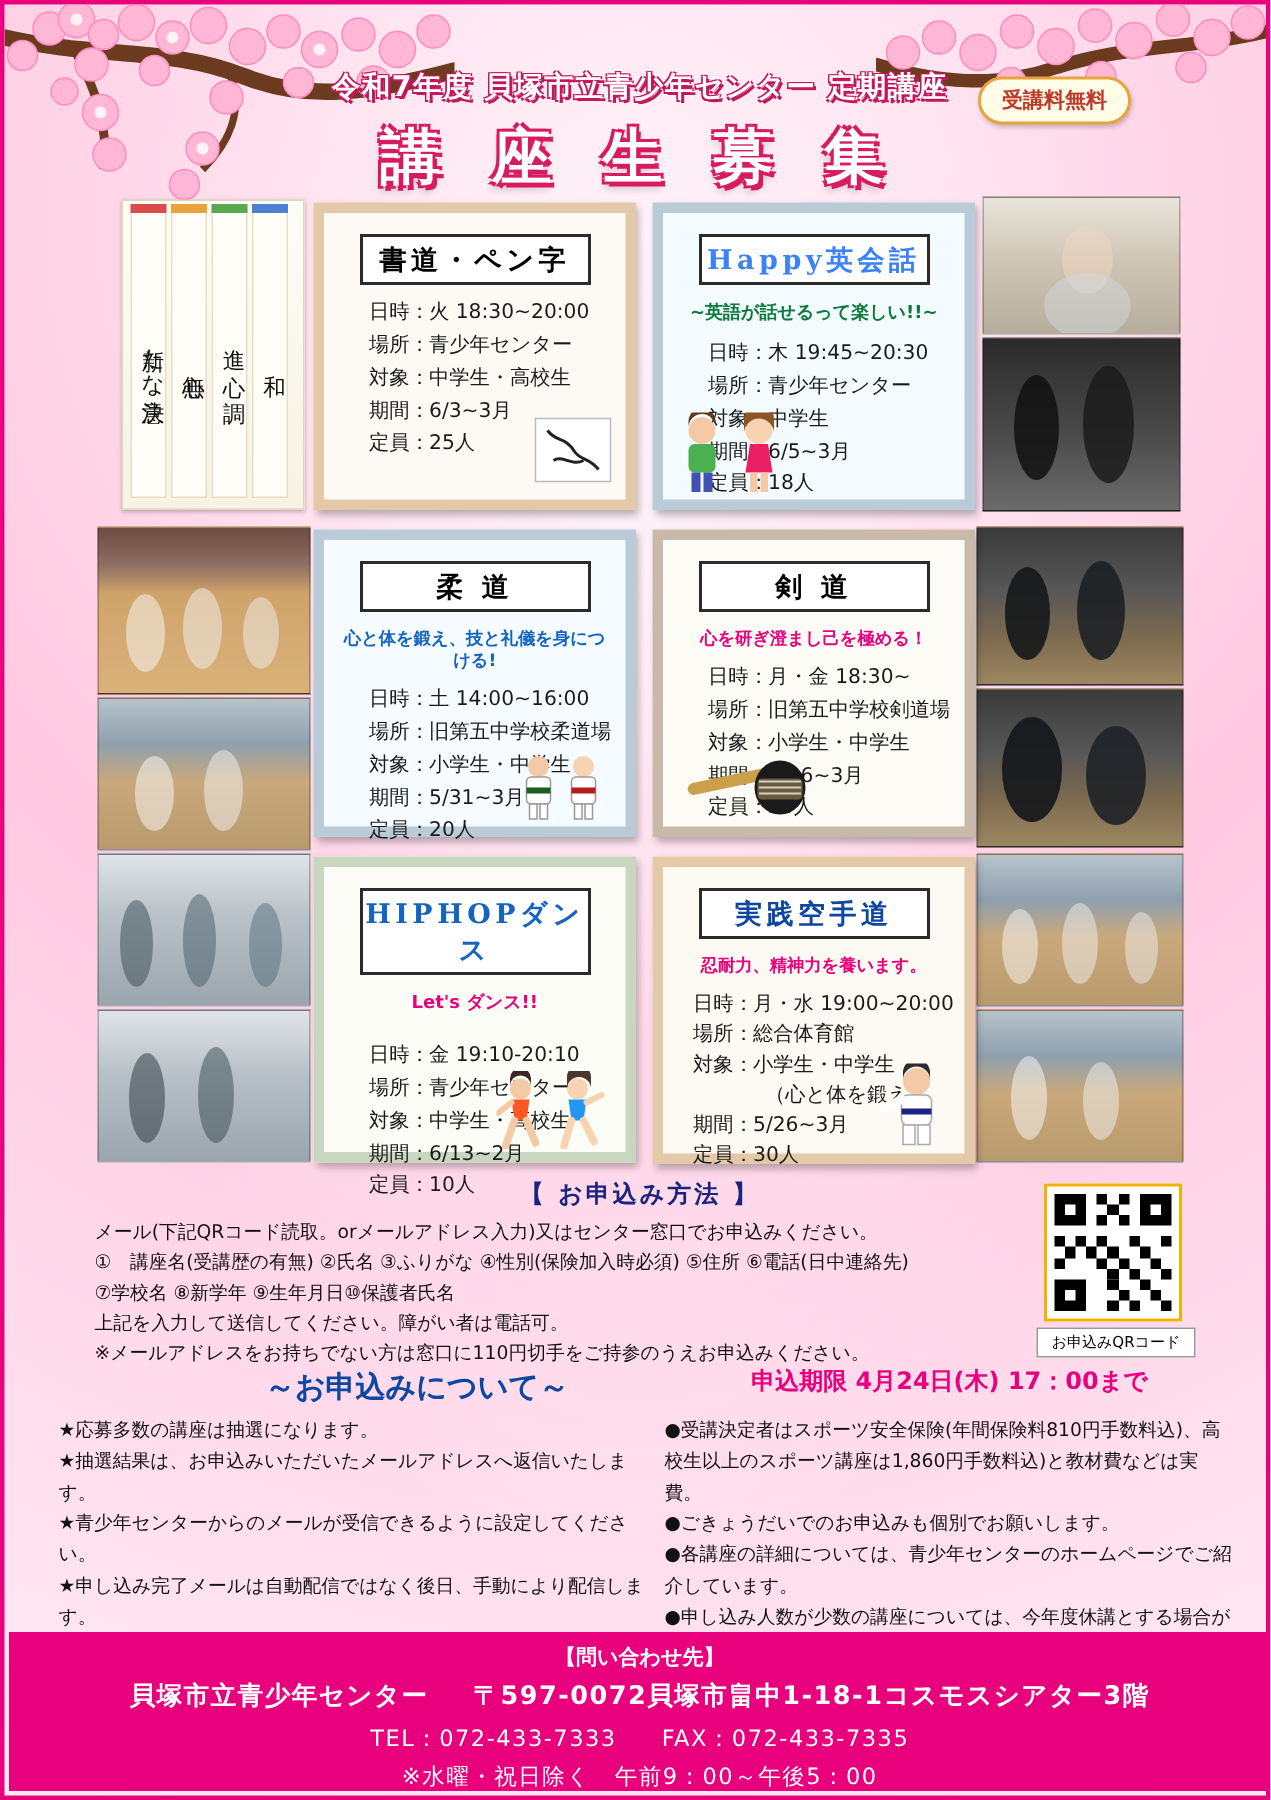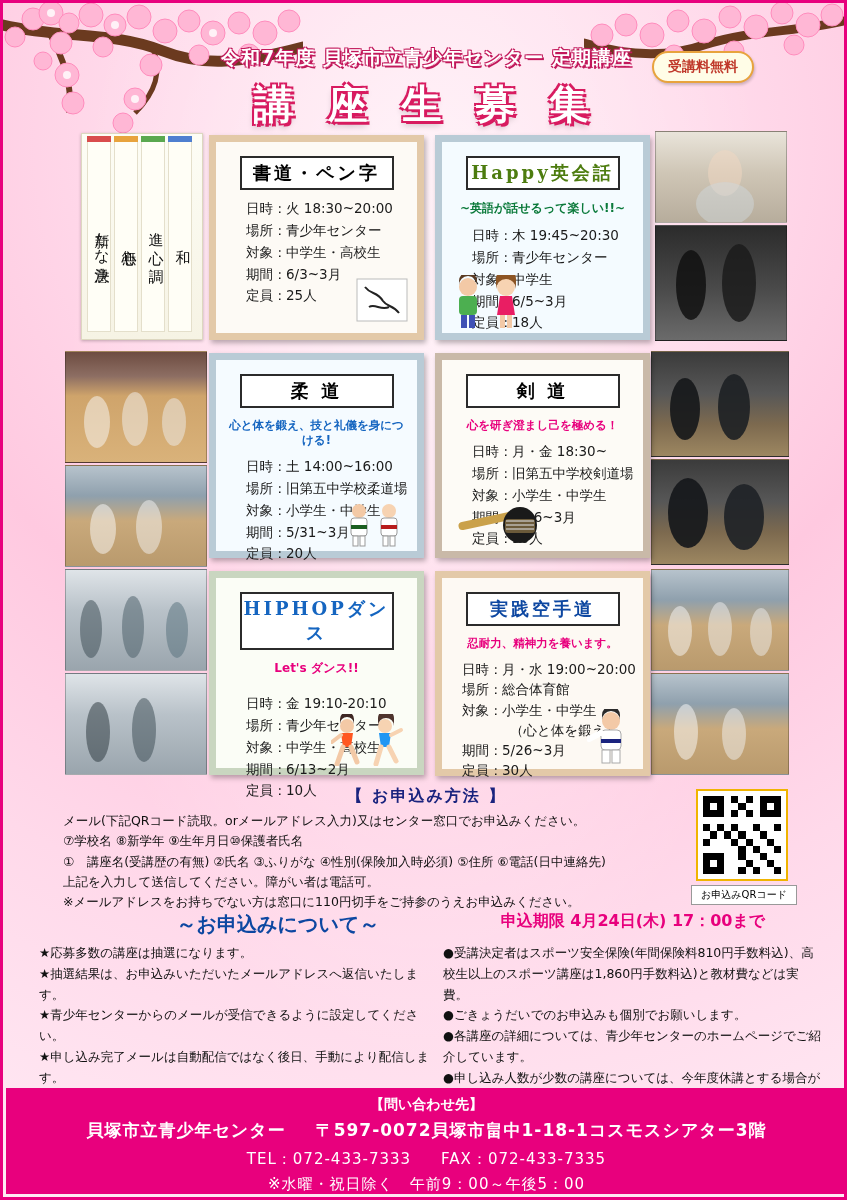--- a/index.html
+++ b/index.html
@@ -258,21 +258,21 @@
       <svg style="position:absolute;right:8px;bottom:8px;" width="54" height="48">
         <rect x="2" y="2" width="50" height="42" fill="#fff" stroke="#bbb"></rect>
         <path d="M10,10 C16,18 22,14 28,24 C32,30 38,28 44,36" stroke="#222" stroke-width="2" fill="none"></path>
         <path d="M14,30 C20,26 26,34 34,30" stroke="#222" stroke-width="2" fill="none"></path>
       </svg>
     </div>
   </div>
 
   <div class="card" style="left:432px;top:132px;width:215px;height:205px;border-color:#b9cbd6;background:#f4fbff;">
     <div class="inner">
-      <span class="c-title" style="color:#4d7c0f">Happy英会話</span>
+      <span class="c-title" style="color:#3b82f6">Happy英会話</span>
       <div class="c-sub" style="color:#0b7a3b">~英語が話せるって楽しい!!~</div>
       <div class="c-rows pad-left">
         <div class="row"><span class="lbl">日時：</span><span class="val">木 19:45~20:30</span></div>
         <div class="row"><span class="lbl">場所：</span><span class="val">青少年センター</span></div>
         <div class="row"><span class="lbl">対象：</span><span class="val">中学生</span></div>
         <div class="row"><span class="lbl">期間：</span><span class="val">6/5~3月</span></div>
         <div class="row"><span class="lbl">定員：</span><span class="val">18人</span></div>
       </div>
       <svg style="position:absolute;left:8px;bottom:4px;" width="36" height="54">
         <circle cx="18" cy="12" r="9" fill="#f3c9a6"></circle>
@@ -399,22 +399,22 @@
         <rect x="15" y="41" width="8" height="13" fill="#fff" stroke="#aaa"></rect>
         <rect x="25" y="41" width="8" height="13" fill="#fff" stroke="#aaa"></rect>
         <path d="M14,24 L2,30" stroke="#fff" stroke-width="6" stroke-linecap="round"></path>
       </svg>
     </div>
   </div>
 
   <div class="apply-title">【 お申込み方法 】</div>
   <div class="apply-body">
     <div>メール(下記QRコード読取。orメールアドレス入力)又はセンター窓口でお申込みください。</div>
+    <div>①　講座名(受講歴の有無) ②氏名 ③ふりがな ④性別(保険加入時必須) ⑤住所 ⑥電話(日中連絡先)</div>
     <div>⑦学校名 ⑧新学年 ⑨生年月日⑩保護者氏名</div>
-    <div>①　講座名(受講歴の有無) ②氏名 ③ふりがな ④性別(保険加入時必須) ⑤住所 ⑥電話(日中連絡先)</div>
     <div>上記を入力して送信してください。障がい者は電話可。</div>
     <div>※メールアドレスをお持ちでない方は窓口に110円切手をご持参のうえお申込みください。</div>
   </div>
 
   <div class="qr">
     <i style="grid-area:1/1/4/4"></i>
       <i style="grid-area:1/9/4/12"></i>
       <i style="grid-area:9/1/12/4"></i>
     <i style="grid-area:2/2/3/3;background:#fff"></i>
       <i style="grid-area:2/10/3/11;background:#fff"></i>

